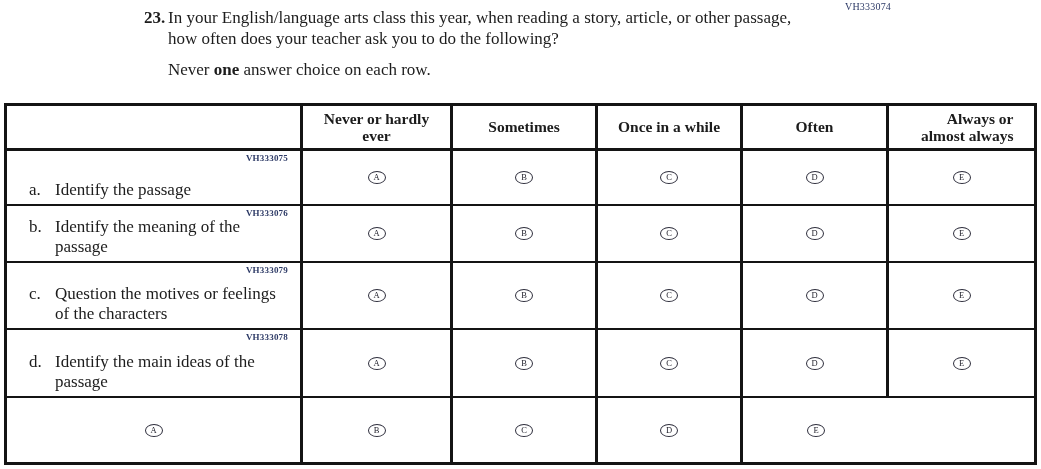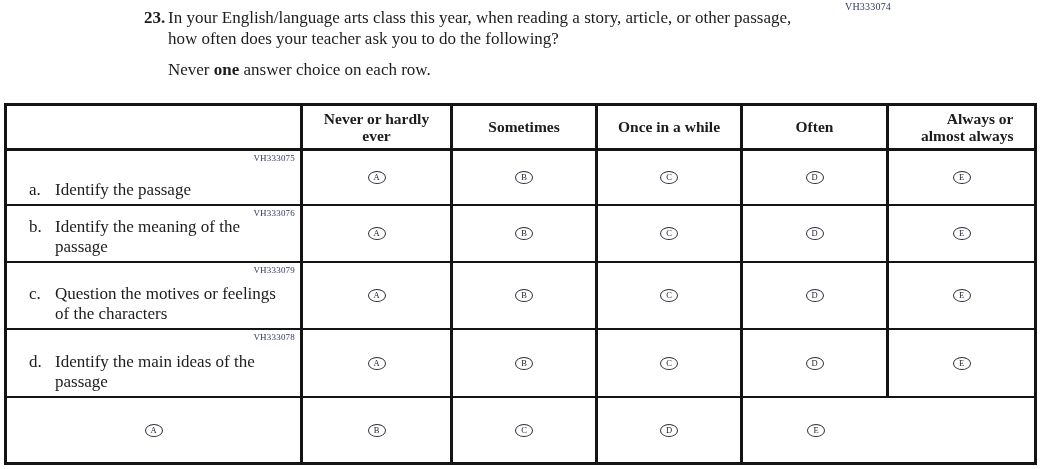--- a/index.html
+++ b/index.html
@@ -82,24 +82,25 @@
   .cell.head .hwrap-1 { max-width: 115px; }
   .cell.head .hwrap-5 { max-width: 104px; text-align: right; }
 
   .cell.labelc {
     position: relative;
     font-size: 17px;
   }
   .vh-code {
     position: absolute;
     top: 2px;
-    right: 5px;
+    right: 12px;
     font-size: 9px;
     letter-spacing: 0.2px;
     color: #2d3a66;
+    font-weight: bold;
   }
   .row-label {
     position: absolute;
     left: 22px;
     bottom: 4px;
     display: flex;
     line-height: 20px;
   }
   .row-letter { width: 26px; flex: 0 0 auto; }
   .row-text { max-width: 228px; }

